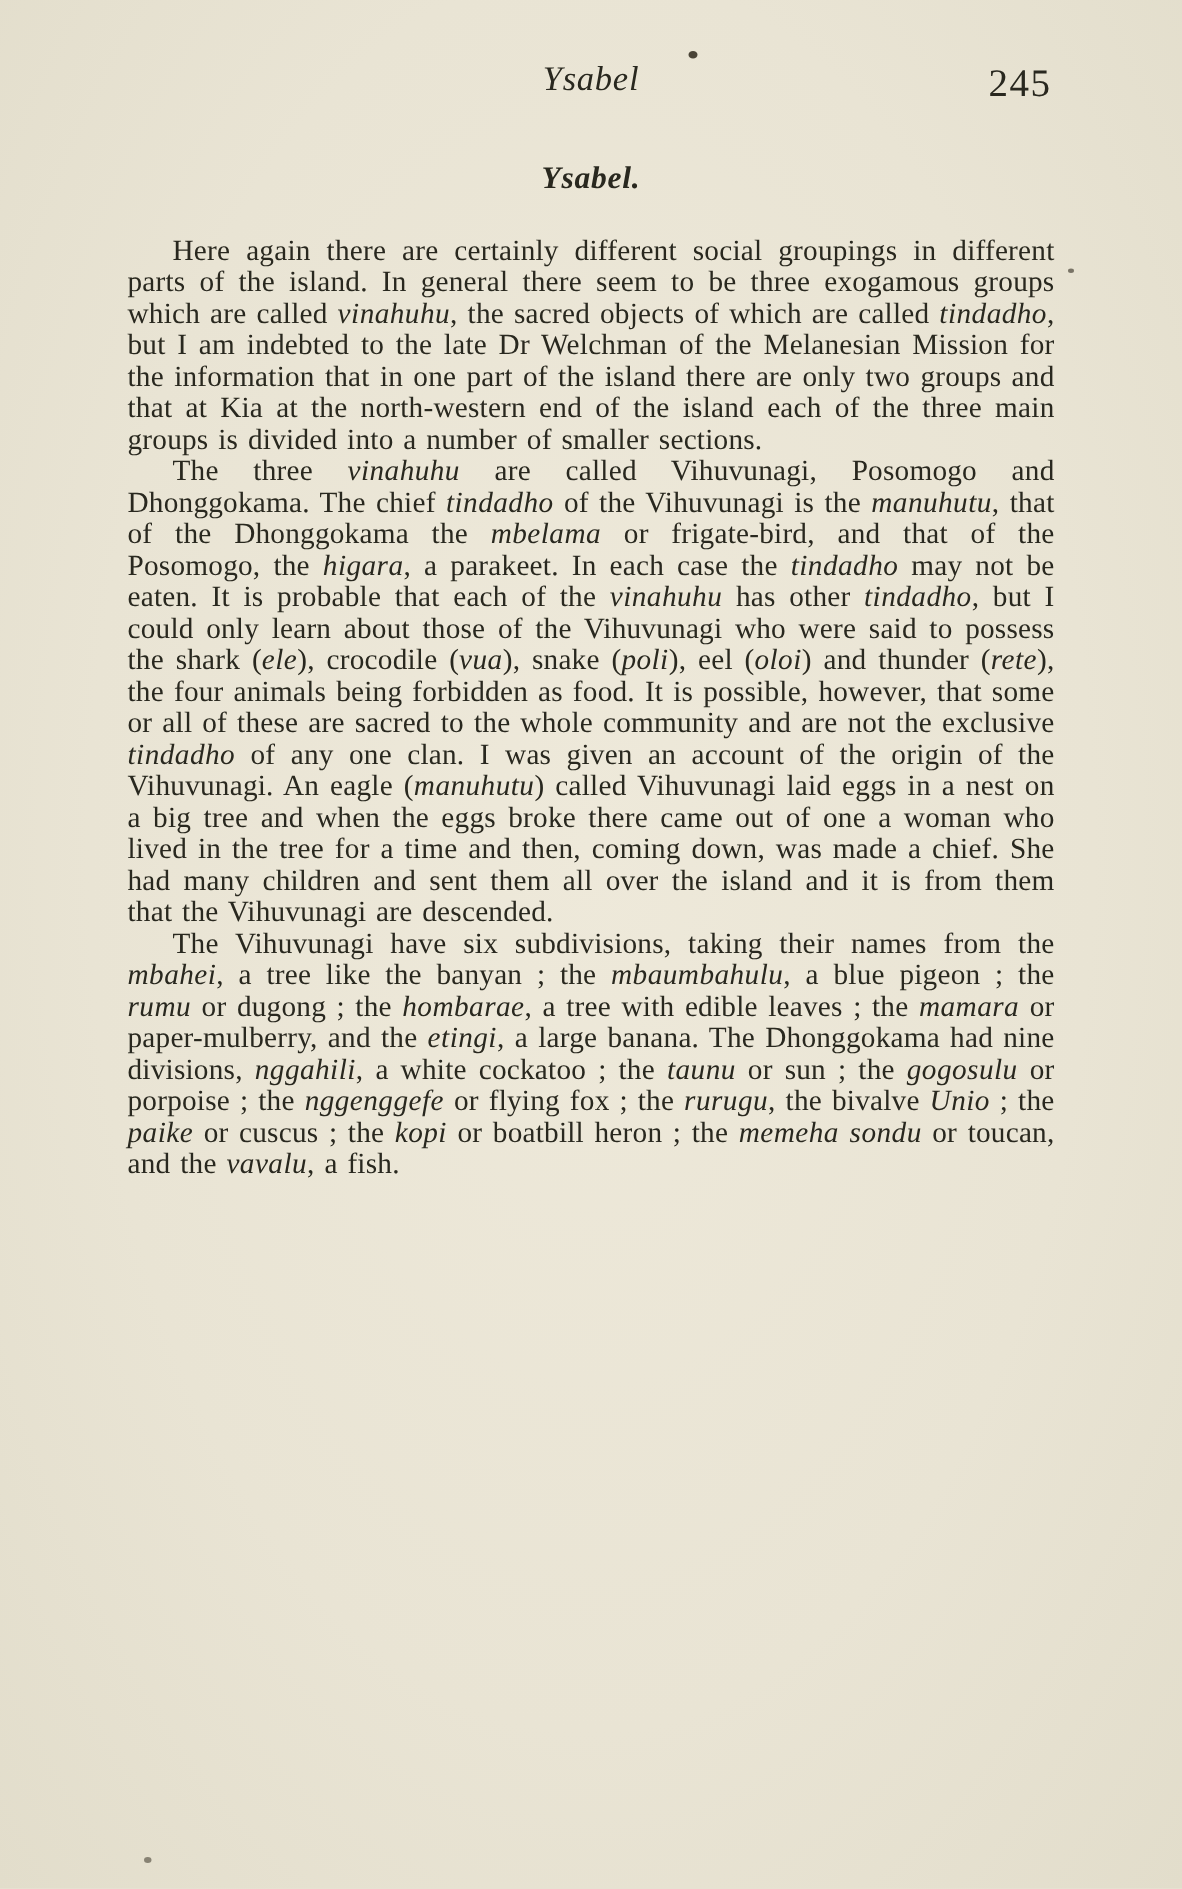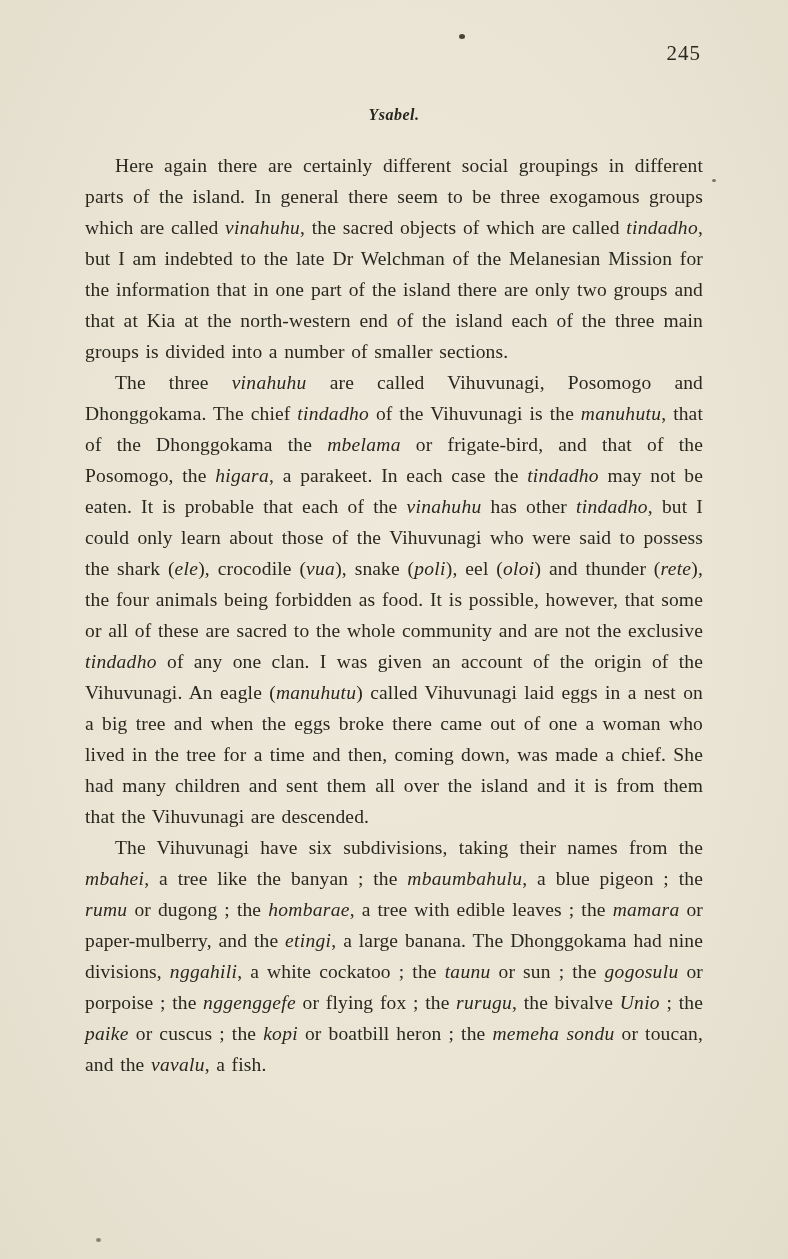--- a/index.html
+++ b/index.html
@@ -37,34 +37,34 @@
     left: 0; right: 0;
     text-align: center;
     font-style: italic;
     font-size: 23px;
     letter-spacing: 0.5px;
   }
   .page-number {
     position: absolute;
     right: 2px;
     top: 1px;
-    font-size: 21px;
+    font-size: 26px;
     letter-spacing: 1px;
   }
   .section-title {
     text-align: center;
     font-style: italic;
-    font-size: 16px;
+    font-size: 21px;
     margin: 0 0 26px 0;
     letter-spacing: 0.5px;
   }
   .body-text p {
     margin: 0;
     font-size: 19.5px;
-    line-height: 31px;
+    line-height: 21px;
     text-align: justify;
     text-indent: 30px;
     letter-spacing: 0.15px;
     word-spacing: 1.5px;
   }
   .body-text p i {
     letter-spacing: 0.3px;
   }
   .speck {
     position: absolute;
@@ -75,20 +75,21 @@
   .speck-2 { left: 712px; top: 179px; width: 4px; height: 3px; opacity: .7; }
   .speck-3 { left: 96px;  top: 1238px; width: 5px; height: 4px; opacity: .6; }
 </style>
 </head>
 <body>
 
 <div class="page">
   <div class="text-col">
 
     <div class="running-head">
+      <div class="running-title">Ysabel</div>
       <div class="page-number">245</div>
     </div>
 
     <h2 class="section-title">Ysabel.</h2>
 
     <div class="body-text">
         <p><span>Here again there are certainly different social groupings in different parts of the island.  In general there seem to be three exogamous groups which are called </span><i>vinahuhu</i><span>, the sacred objects of which are called </span><i>tindadho</i><span>, but I am indebted to the late Dr Welchman of the Melanesian Mission for the information that in one part of the island there are only two groups and that at Kia at the north-western end of the island each of the three main groups is divided into a number of smaller sections.</span></p>
         <p><span>The three </span><i>vinahuhu</i><span> are called Vihuvunagi, Posomogo and Dhonggokama.  The chief </span><i>tindadho</i><span> of the Vihuvunagi is the </span><i>manuhutu</i><span>, that of the Dhonggokama the </span><i>mbelama</i><span> or frigate-bird, and that of the Posomogo, the </span><i>higara</i><span>, a parakeet. In each case the </span><i>tindadho</i><span> may not be eaten.  It is probable that each of the </span><i>vinahuhu</i><span> has other </span><i>tindadho</i><span>, but I could only learn about those of the Vihuvunagi who were said to possess the shark (</span><i>ele</i><span>), crocodile (</span><i>vua</i><span>), snake (</span><i>poli</i><span>), eel (</span><i>oloi</i><span>) and thunder (</span><i>rete</i><span>), the four animals being forbidden as food.  It is possible, however, that some or all of these are sacred to the whole community and are not the exclusive </span><i>tindadho</i><span> of any one clan.  I was given an account of the origin of the Vihuvunagi.  An eagle (</span><i>manuhutu</i><span>) called Vihuvunagi laid eggs in a nest on a big tree and when the eggs broke there came out of one a woman who lived in the tree for a time and then, coming down, was made a chief.  She had many children and sent them all over the island and it is from them that the Vihuvunagi are descended.</span></p>
         <p><span>The Vihuvunagi have six subdivisions, taking their names from the </span><i>mbahei</i><span>, a tree like the banyan ; the </span><i>mbaumbahulu</i><span>, a blue pigeon ; the </span><i>rumu</i><span> or dugong ; the </span><i>hombarae</i><span>, a tree with edible leaves ; the </span><i>mamara</i><span> or paper-mulberry, and the </span><i>etingi</i><span>, a large banana.  The Dhonggokama had nine divisions, </span><i>nggahili</i><span>, a white cockatoo ; the </span><i>taunu</i><span> or sun ; the </span><i>gogosulu</i><span> or porpoise ; the </span><i>nggenggefe</i><span> or flying fox ; the </span><i>rurugu</i><span>, the bivalve </span><i>Unio</i><span> ; the </span><i>paike</i><span> or cuscus ; the </span><i>kopi</i><span> or boatbill heron ; the </span><i>memeha sondu</i><span> or toucan, and the </span><i>vavalu</i><span>, a fish.</span></p>
       </div>

